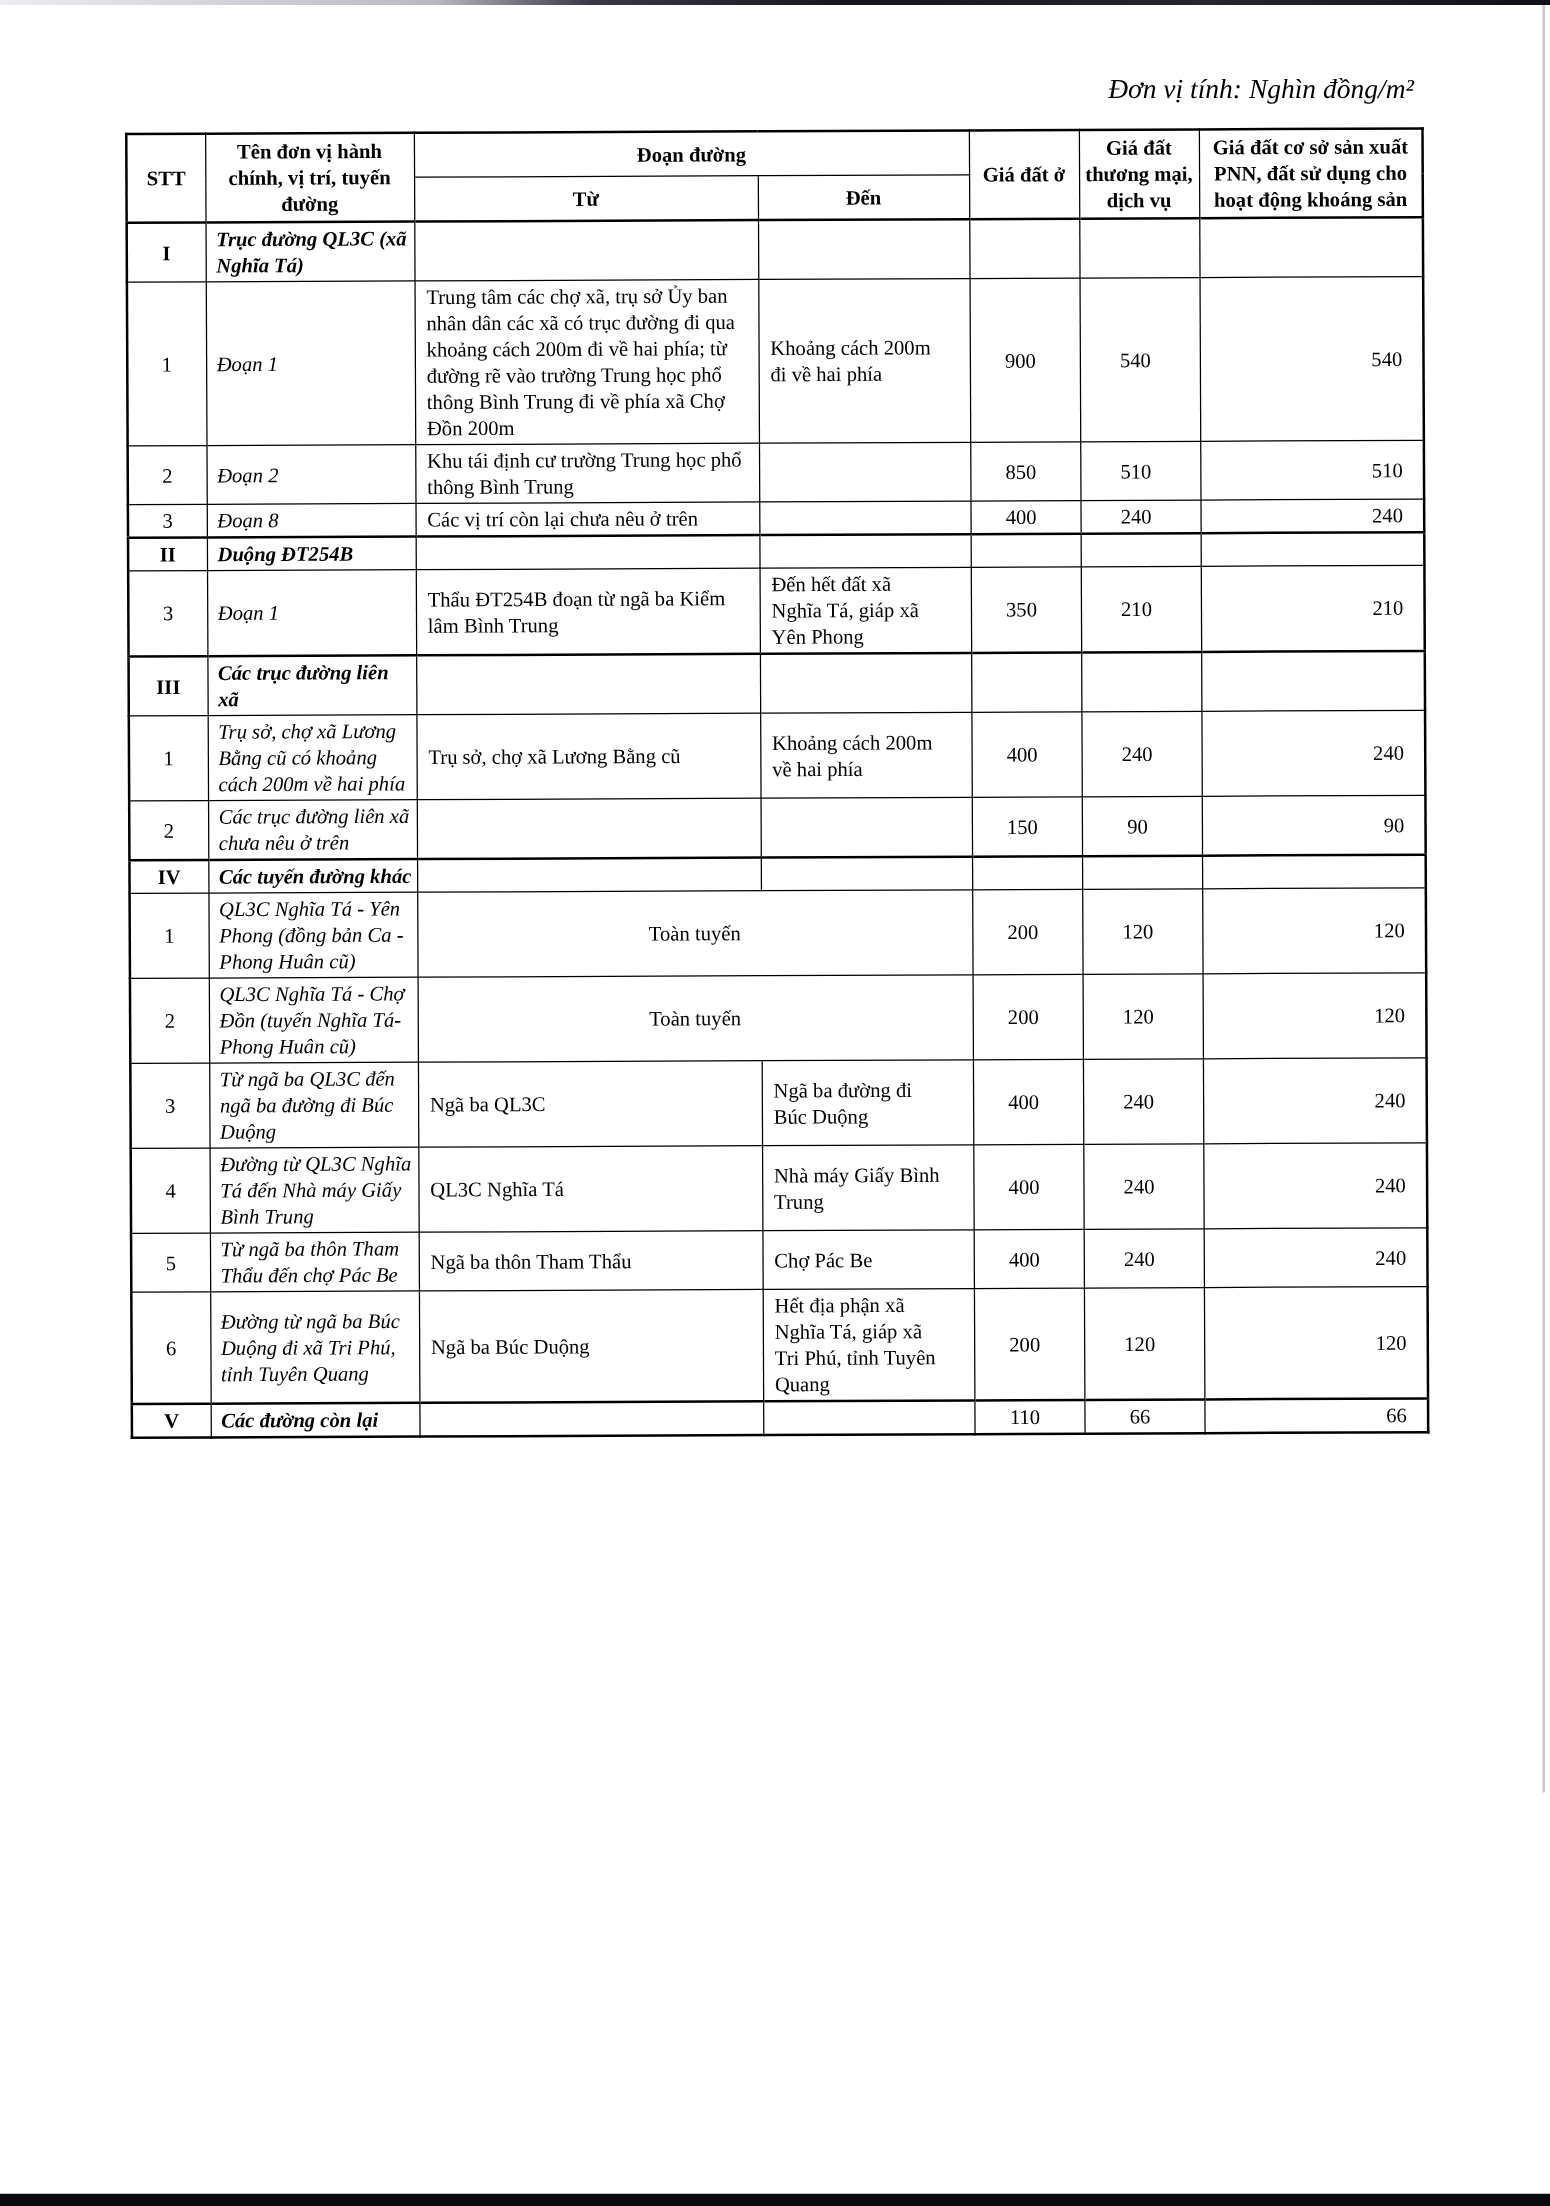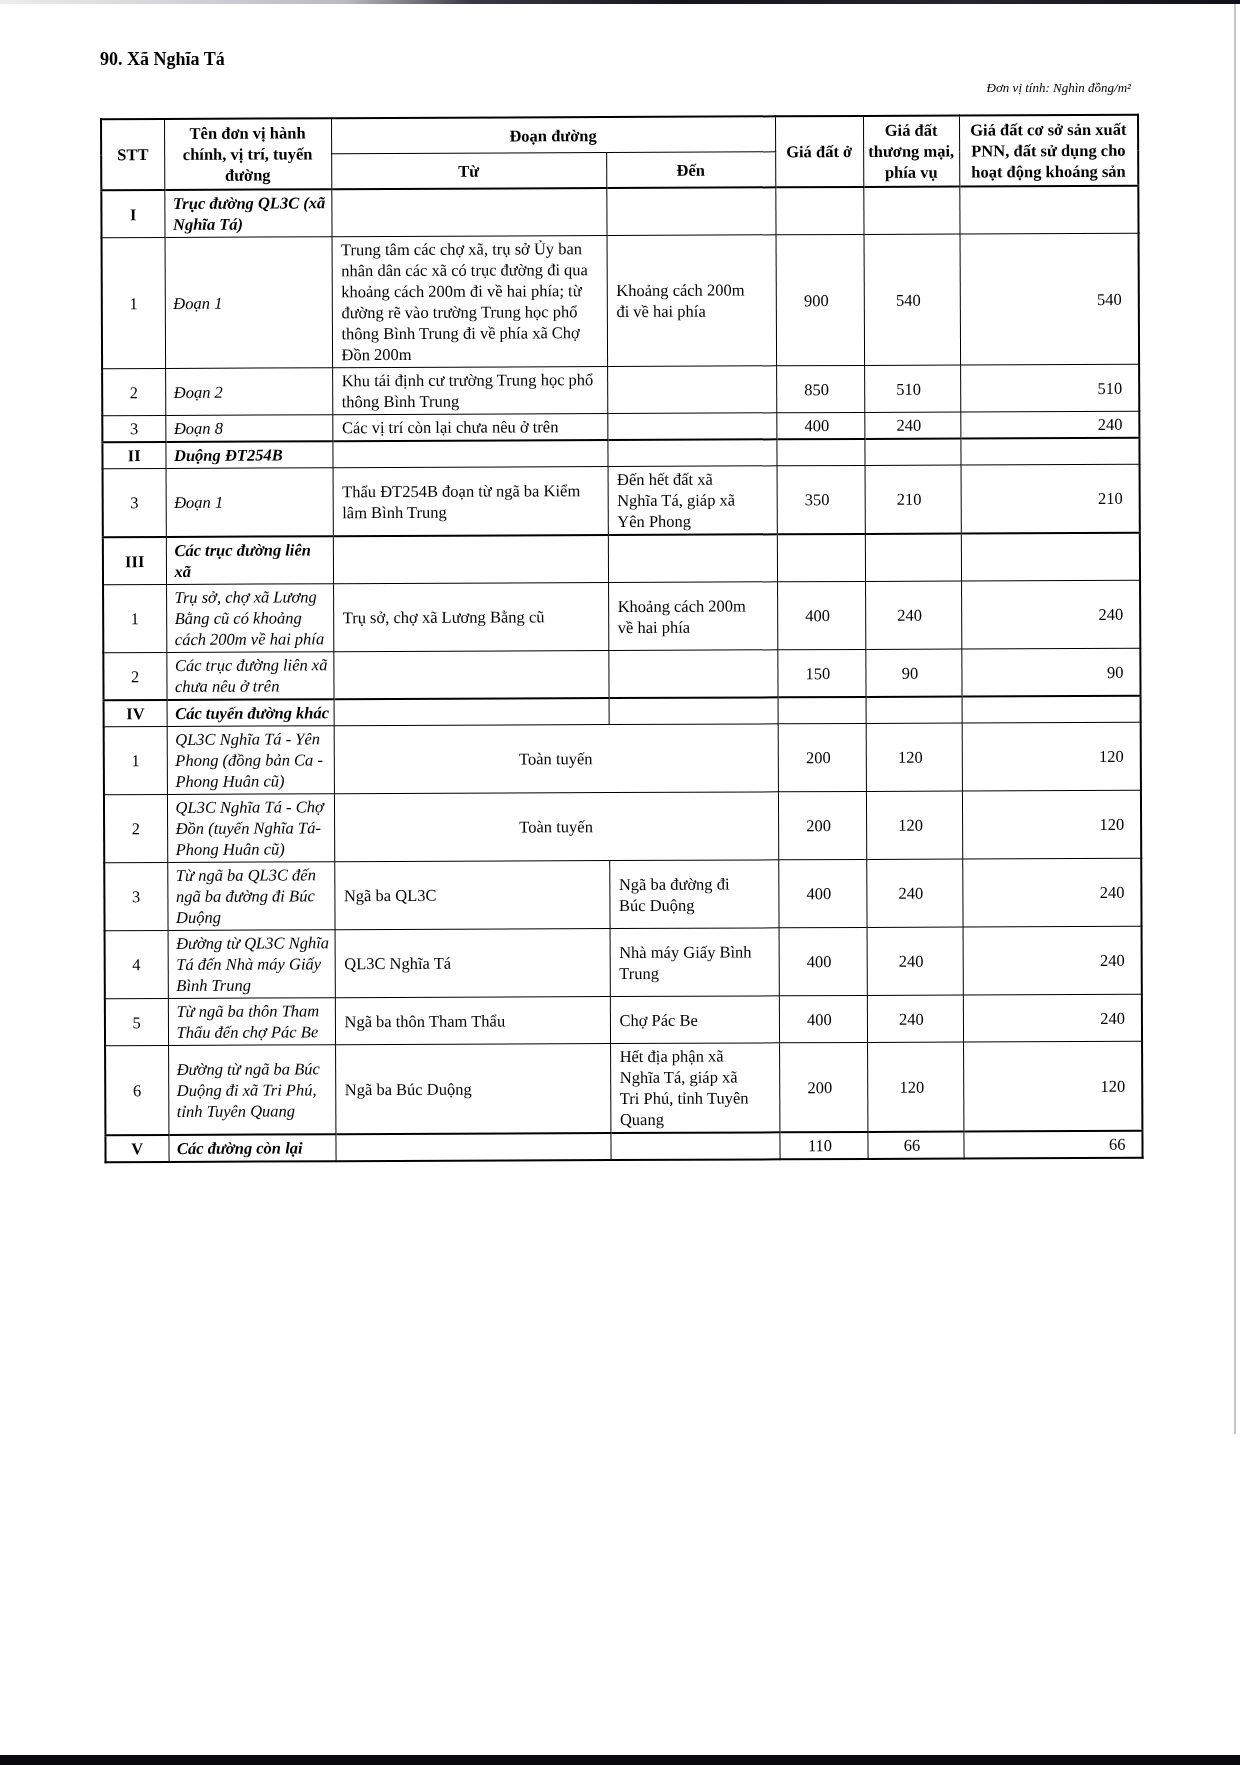--- a/index.html
+++ b/index.html
@@ -13,21 +13,21 @@
     background:linear-gradient(90deg,#ededf1 0%,#b9b9c0 28%,#3a3a46 38%,#15151d 55%,#26262f 78%,#101018 100%);
   }
   .artifact-right{
     position:absolute;top:4px;right:4px;width:2px;height:1430px;background:#c7c7cd;
   }
   .artifact-bottom{
     position:absolute;left:0;bottom:0;width:1240px;height:10px;background:#0a0a0e;
   }
   .content{position:absolute;left:100px;top:48px;width:1037px;}
   .doc-title{font-weight:bold;font-size:18px;line-height:22px;}
-  .unit-note{font-style:italic;font-size:13px;text-align:right;margin-top:10px;padding-right:6px;}
+  .unit-note{font-style:italic;font-size:22px;text-align:right;margin-top:10px;padding-right:6px;}
   table.price{
     border-collapse:collapse;width:1037px;margin-top:20px;
     transform:rotate(-0.25deg);transform-origin:50% 0;
     font-size:16.5px;line-height:21px;table-layout:fixed;
   }
   table.price{border:2px solid #000;}
   table.price th,table.price td{border:1px solid #000;}
   thead th{
     font-weight:bold;text-align:center;vertical-align:middle;
     padding:3px 4px;line-height:21px;border-bottom:2px solid #000;
@@ -44,40 +44,39 @@
   tr.section td{border-top:2px solid #000;}
   tr.section td.c-stt,tr.section td.c-name{font-weight:bold;}
 </style>
 </head>
 <body>
 
 <div class="artifact-top"></div>
 <div class="artifact-right"></div>
 
 <div class="content">
-  <div class="doc-title">90. Xã Nghĩa Tá</div>
   <div class="unit-note">Đơn vị tính: Nghìn đồng/m²</div>
 
   <table class="price">
     <colgroup>
       <col style="width:63px">
         <col style="width:167px">
         <col style="width:275px">
       <col style="width:169px">
         <col style="width:88px">
         <col style="width:96px">
       <col style="width:179px">
     </colgroup>
     <thead>
       <tr>
         <th rowspan="2">STT</th>
         <th rowspan="2">Tên đơn vị hành chính, vị trí, tuyến đường</th>
         <th colspan="2" class="h-seg">Đoạn đường</th>
         <th rowspan="2">Giá đất ở</th>
-        <th rowspan="2">Giá đất thương mại, phía vụ</th>
+        <th rowspan="2">Giá đất thương mại, dịch vụ</th>
         <th rowspan="2">Giá đất cơ sở sản xuất PNN, đất sử dụng cho hoạt động khoáng sản</th>
       </tr>
       <tr>
         <th>Từ</th>
         <th>Đến</th>
       </tr>
     </thead>
     <tbody>
         <tr class="section">
           <td class="c-stt">I</td>

